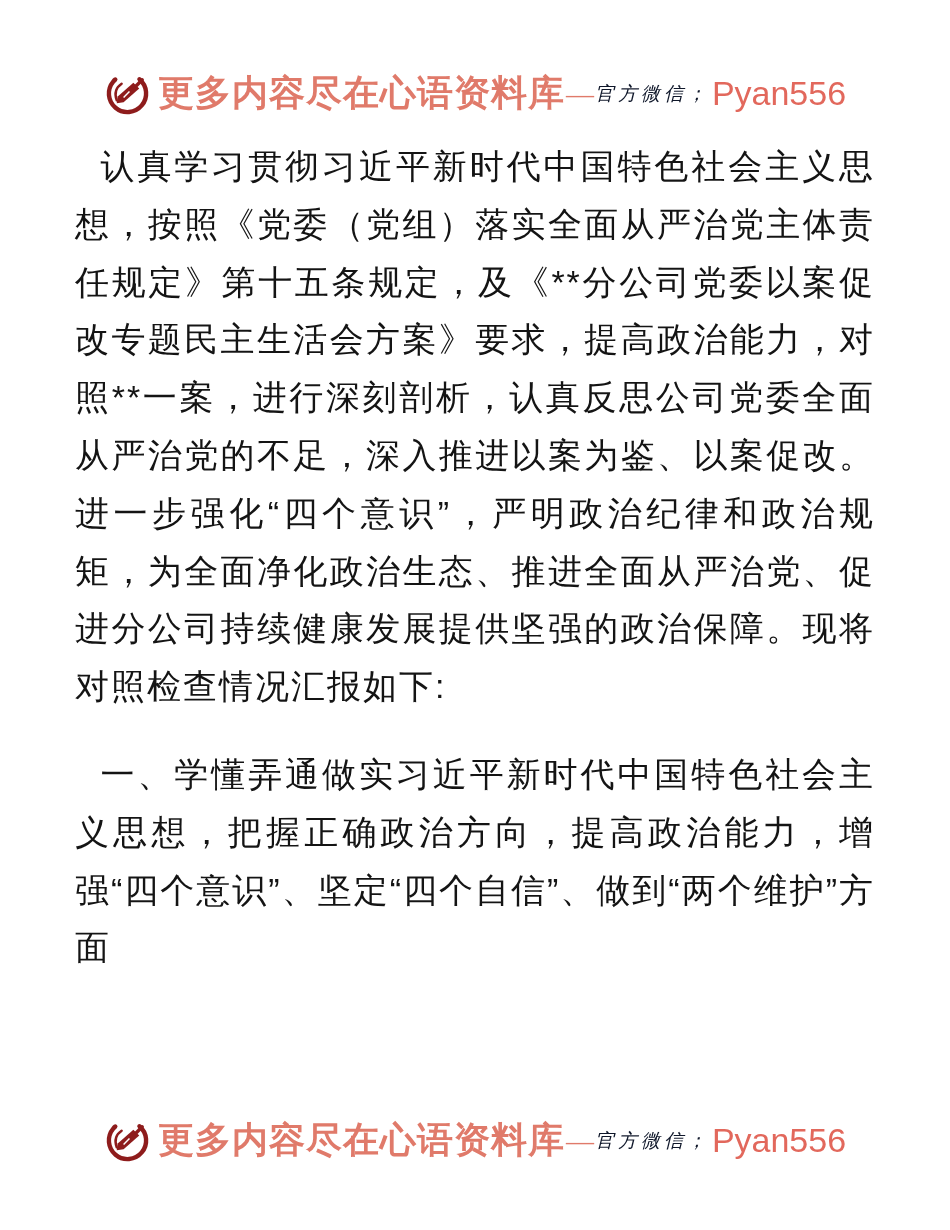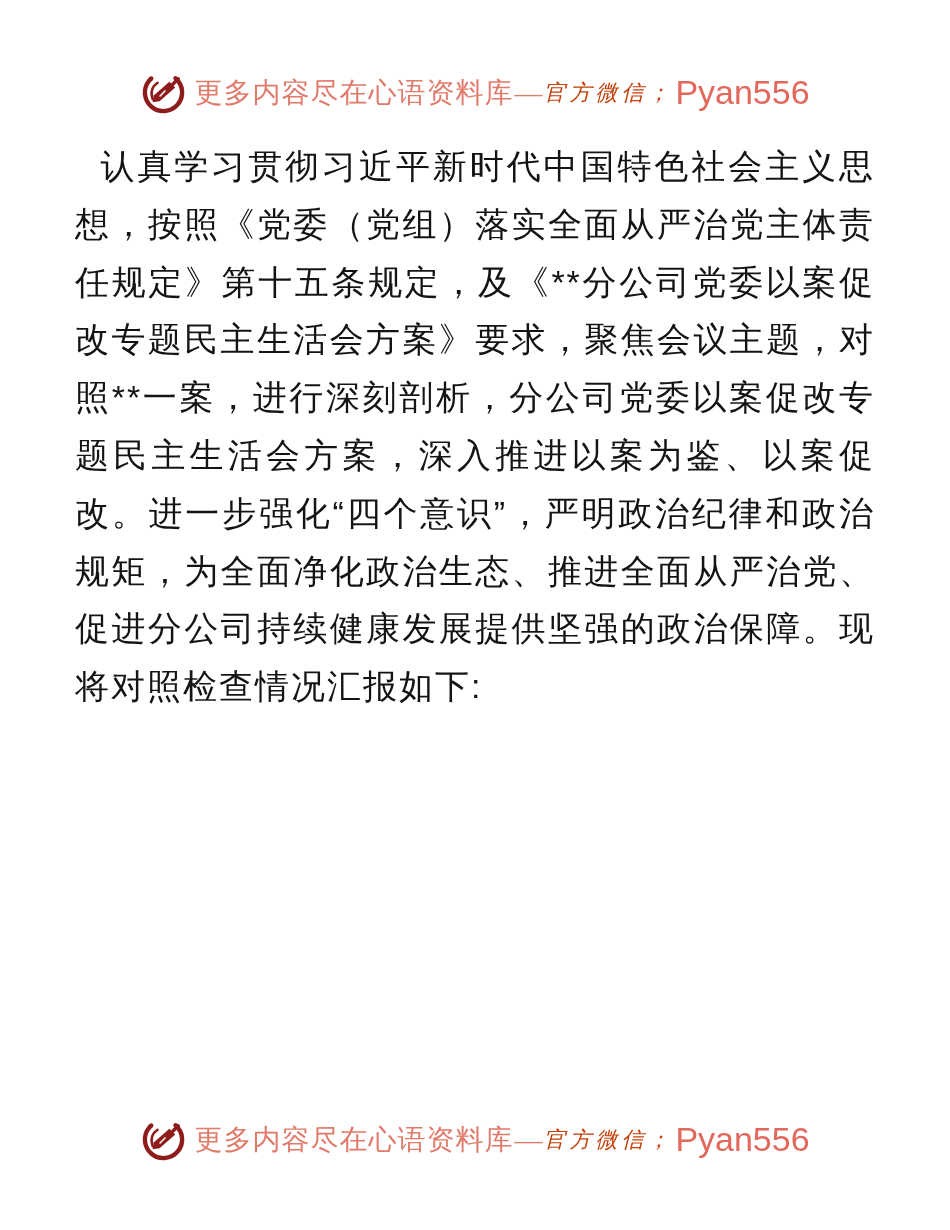--- a/index.html
+++ b/index.html
@@ -16,29 +16,29 @@
     position:absolute; left:0; width:100%;
     display:flex; align-items:center; justify-content:center;
     white-space:nowrap;
   }
   .wm-header { top:69px; }
   .wm-footer { top:1116px; }
   .logo { display:inline-block; margin-right:7px; }
   .logo svg { width:47px; height:47px; display:block; }
   .brand {
     font-family:"Liberation Serif","DejaVu Serif",serif;
-    font-size:28px; color:#e07a6a; letter-spacing:1px; font-weight:normal;
+    font-size:36px; color:#e07a6a; letter-spacing:1px; font-weight:bold;
   }
   .dash {
     font-family:"Liberation Serif","DejaVu Serif",serif;
     font-size:28px; color:#e07a6a; margin:0 1px;
   }
   .wechat-label {
     font-family:"DejaVu Serif","Liberation Serif",serif;
-    font-style:italic; font-size:22px; color:#c2410c; letter-spacing:4px;
+    font-style:italic; font-size:19px; color:#0f172a; letter-spacing:4px;
   }
   .wechat-id {
     font-family:"Liberation Sans","DejaVu Sans",sans-serif;
     font-size:34px; color:#e2685c; margin-left:2px;
   }
 
   
   .content {
     position:absolute; left:75px; top:124px; width:800px;
     color:#141414;
@@ -72,21 +72,22 @@
         <line x1="20" y1="28" x2="26" y2="22" stroke="#ffffff" stroke-width="1.5"></line>
       </svg>
     </span>
     <span class="brand">更多内容尽在心语资料库</span>
     <span class="dash">—</span>
     <span class="wechat-label">官方微信；</span>
     <span class="wechat-id">Pyan556</span>
   </header>
 
   <main class="content">
-    <p class="para">认真学习贯彻习近平新时代中国特色社会主义思想，按照《党委（党组）落实全面从严治党主体责任规定》第十五条规定，及《**分公司党委以案促改专题民主生活会方案》要求，聚焦会议主题，对照**一案，进行深刻剖析，分公司党委以案促改专题民主生活会方案，深入推进以案为鉴、以案促改。进一步强化“四个意识”，严明政治纪律和政治规矩，为全面净化政治生态、推进全面从严治党、促进分公司持续健康发展提供坚强的政治保障。现将对照检查情况汇报如下:</p>
+    <p class="para">认真学习贯彻习近平新时代中国特色社会主义思想，按照《党委（党组）落实全面从严治党主体责任规定》第十五条规定，及《**分公司党委以案促改专题民主生活会方案》要求，提高政治能力，对照**一案，进行深刻剖析，认真反思公司党委全面从严治党的不足，深入推进以案为鉴、以案促改。进一步强化“四个意识”，严明政治纪律和政治规矩，为全面净化政治生态、推进全面从严治党、促进分公司持续健康发展提供坚强的政治保障。现将对照检查情况汇报如下:</p>
+    <p class="para">一、学懂弄通做实习近平新时代中国特色社会主义思想，把握正确政治方向，提高政治能力，增强“四个意识”、坚定“四个自信”、做到“两个维护”方面</p>
   </main>
 
   <footer class="watermark wm-footer">
     <span class="logo">
       <svg viewBox="0 0 48 48" aria-hidden="true">
         <circle cx="24" cy="24" r="19" fill="none" stroke="#8e1c1c" stroke-width="4.5" stroke-dasharray="92 28" stroke-linecap="round" transform="rotate(-50 24 24)"></circle>
         <path d="M13 31 q-4 -11 5 -17" fill="none" stroke="#8e1c1c" stroke-width="2.5" stroke-linecap="round"></path>
         <path d="M30 13 L36 19 L20 33 L13 34 L14 27 Z" fill="#8e1c1c"></path>
         <line x1="33" y1="16" x2="39" y2="10" stroke="#8e1c1c" stroke-width="3.5" stroke-linecap="round"></line>
         <line x1="20" y1="28" x2="26" y2="22" stroke="#ffffff" stroke-width="1.5"></line>

